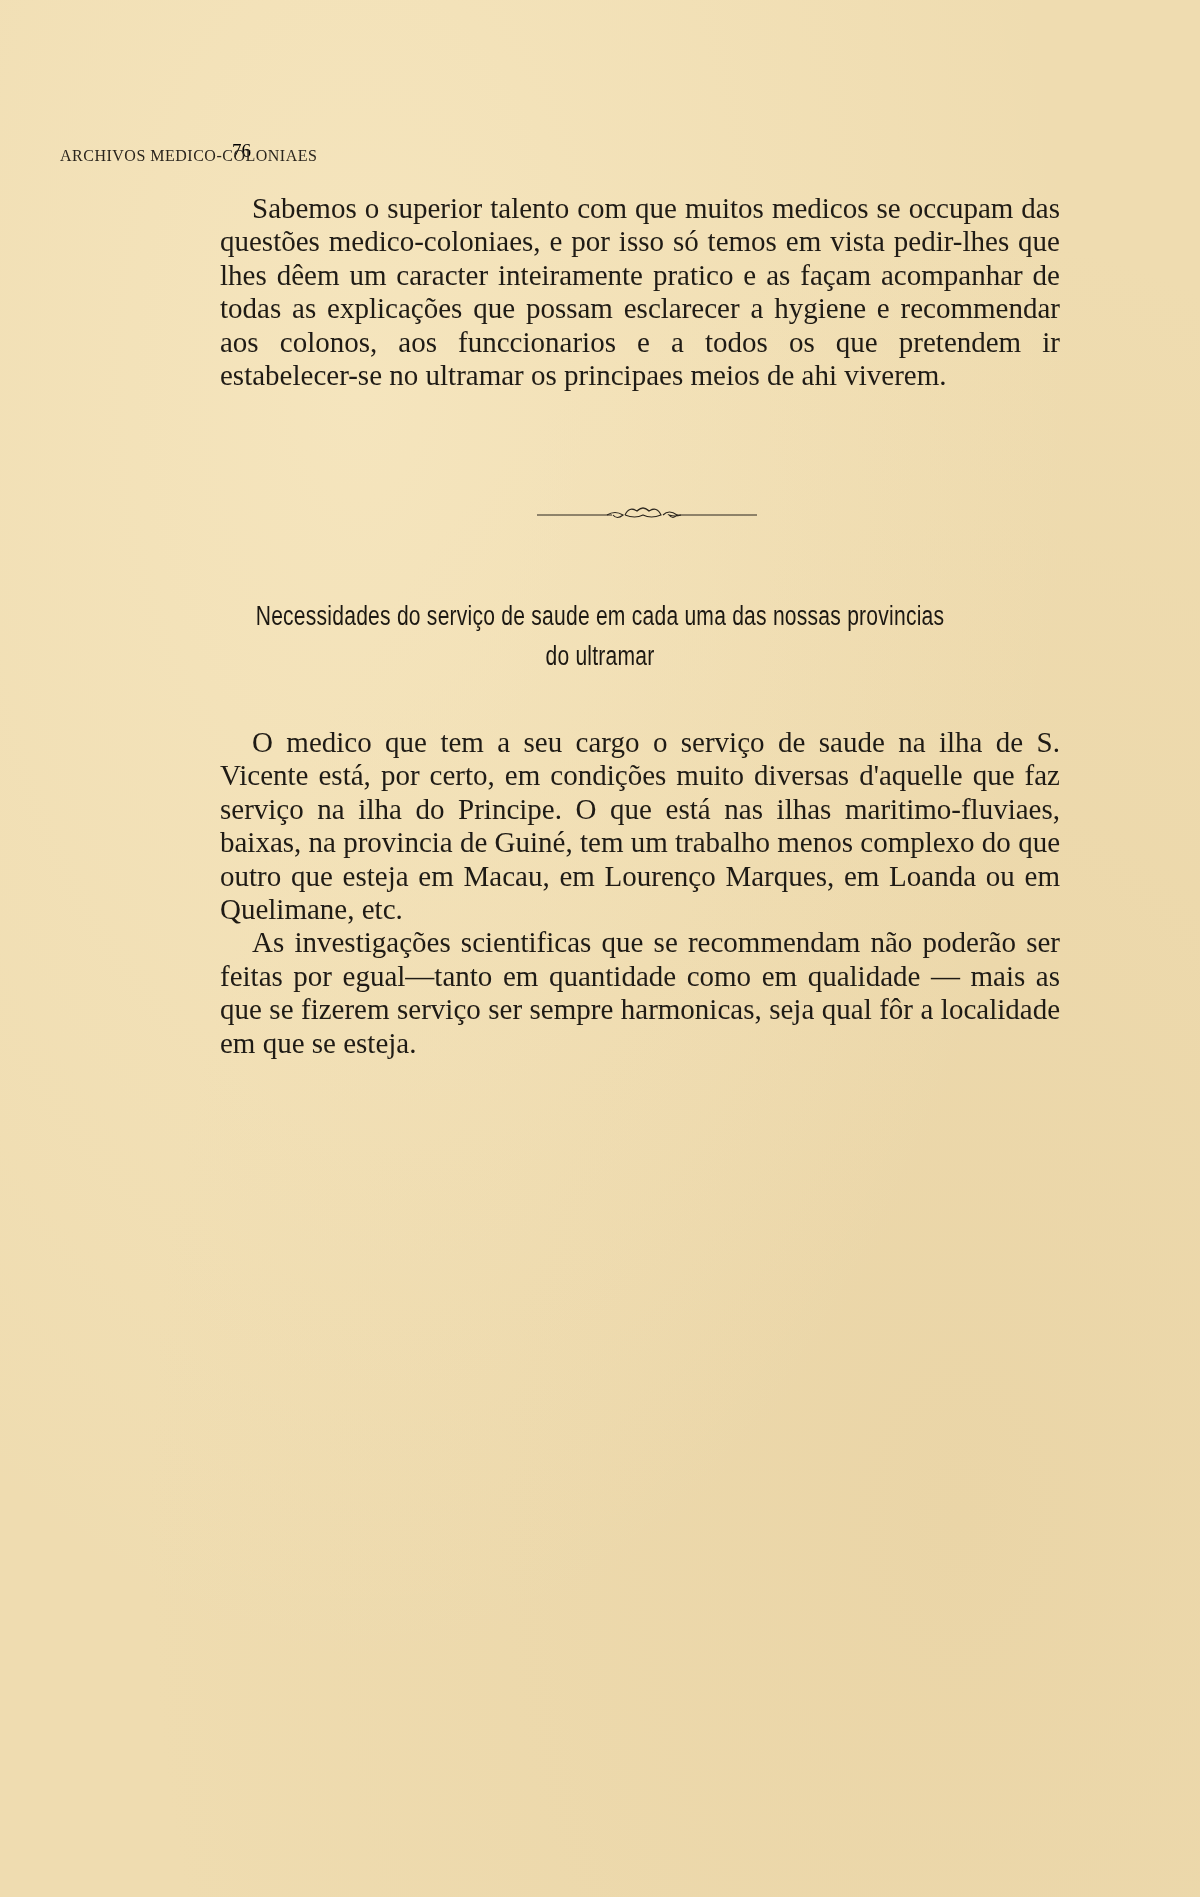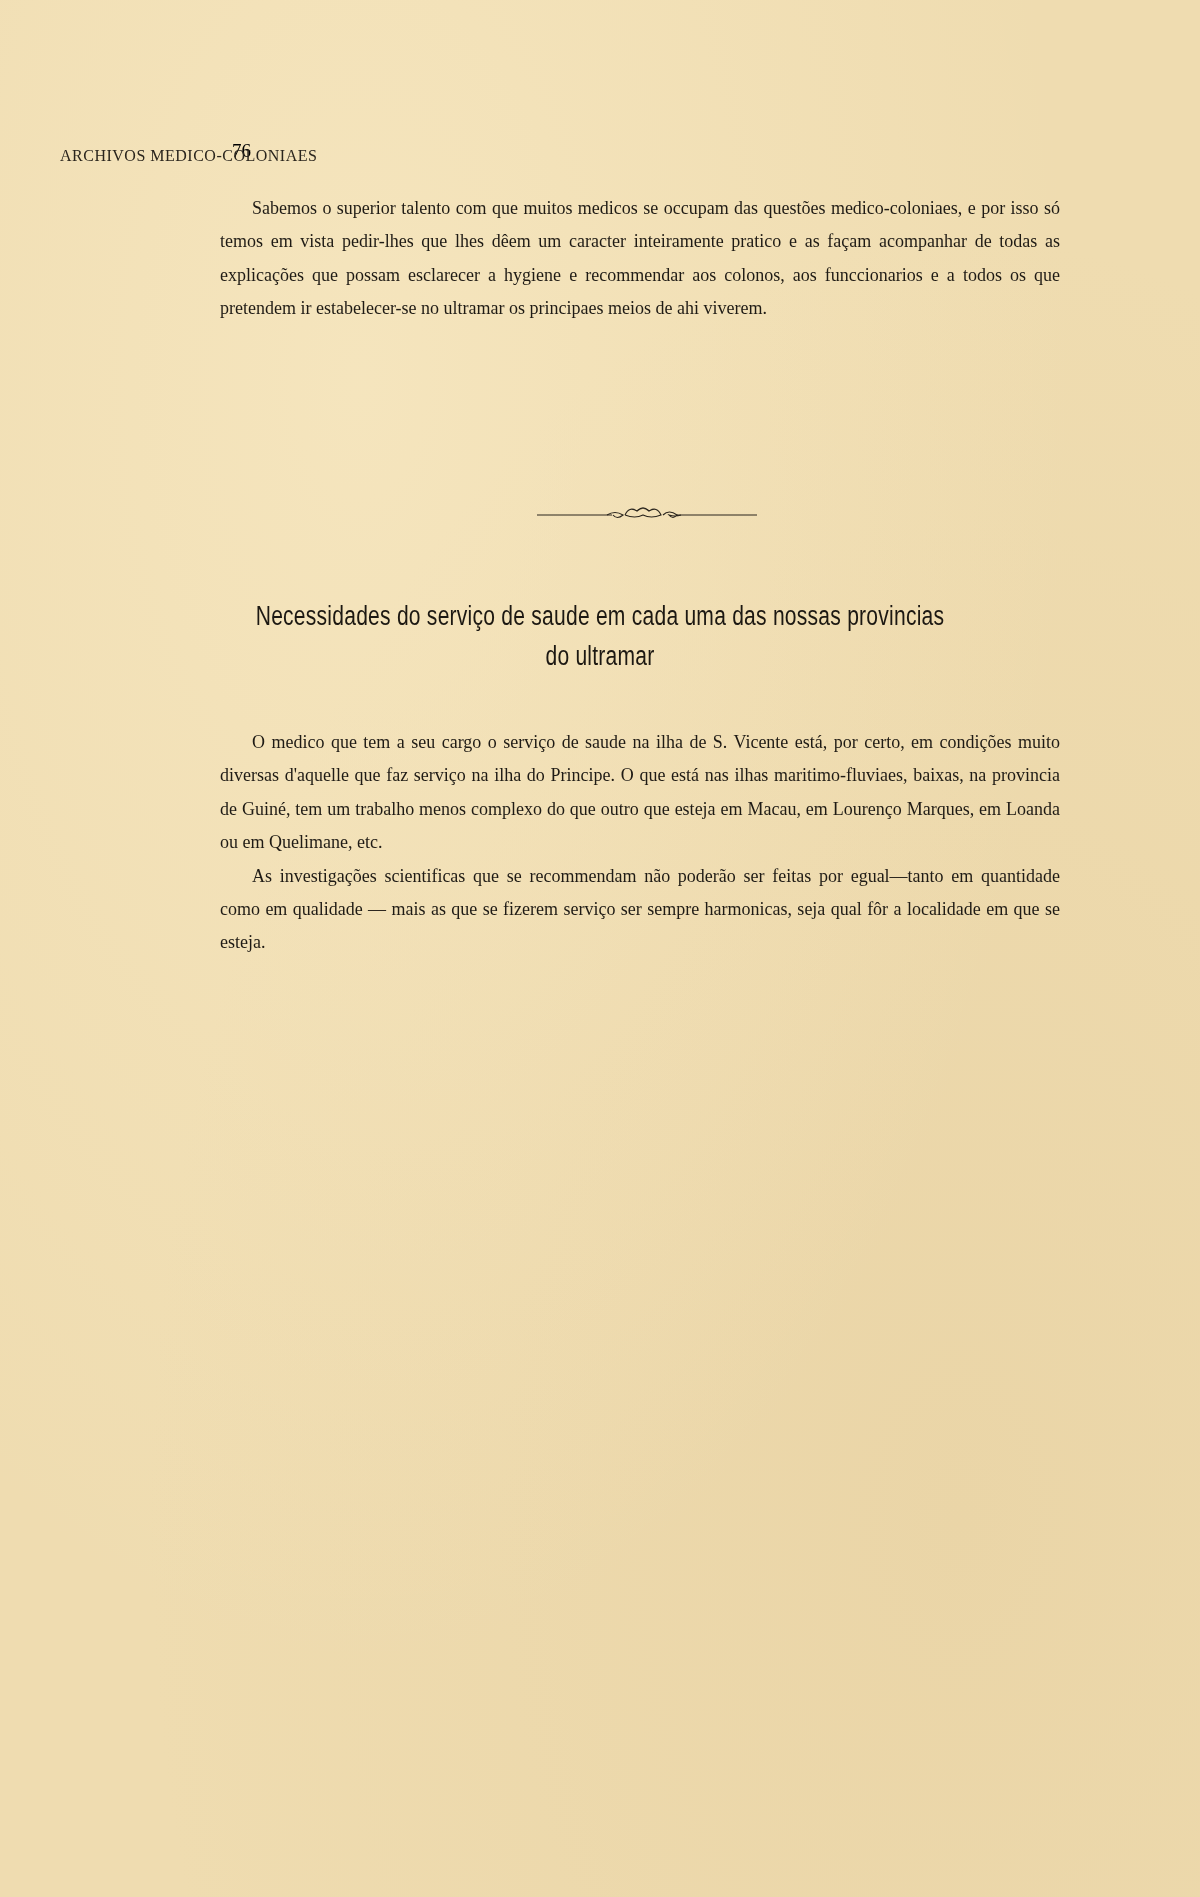--- a/index.html
+++ b/index.html
@@ -18,21 +18,21 @@
     font-size: 19px; font-family: "Liberation Serif", serif; color: #000000;
   }
   .running-head {
     position: absolute; left: 0; width: 1200px; top: 147px; 
     font-size: 16px; letter-spacing: 0.5px; font-family: "Liberation Serif", serif; color: #2a251d;
     padding-left: 60px; box-sizing: border-box;
   }
   .body-block {
     position: absolute; left: 220px; width: 840px;
     font-family: "Liberation Serif", serif;
-    font-size: 18px; line-height: 33.4px; text-align: justify;
+    font-size: 29px; line-height: 33.4px; text-align: justify;
     color: #1f1b15;
   }
   .body-block p { margin: 0; text-indent: 32px; }
   .block1 { top: 192px; }
   .block2 { top: 726px; }
   .ornament {
     position: absolute; left: 537px; top: 505px; width: 220px; height: 20px;
   }
   .title {
     position: absolute; left: 0; width: 1200px; top: 596px; text-align: center;

